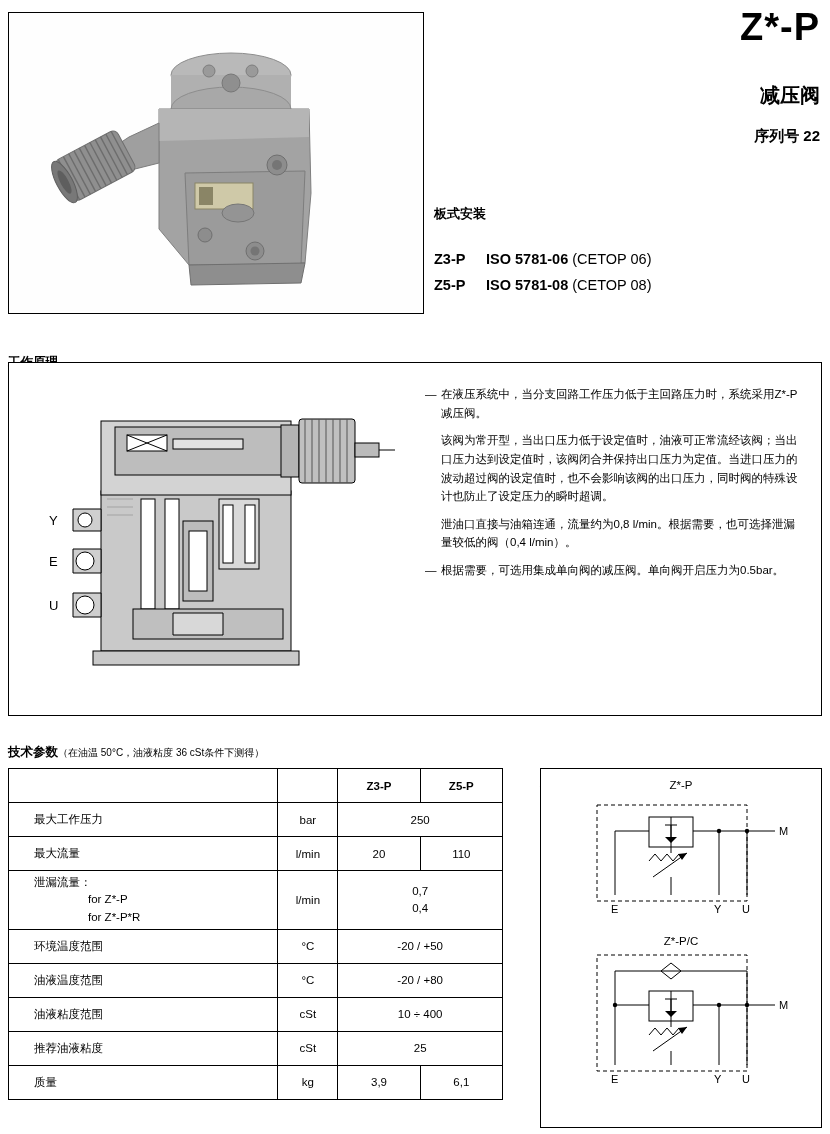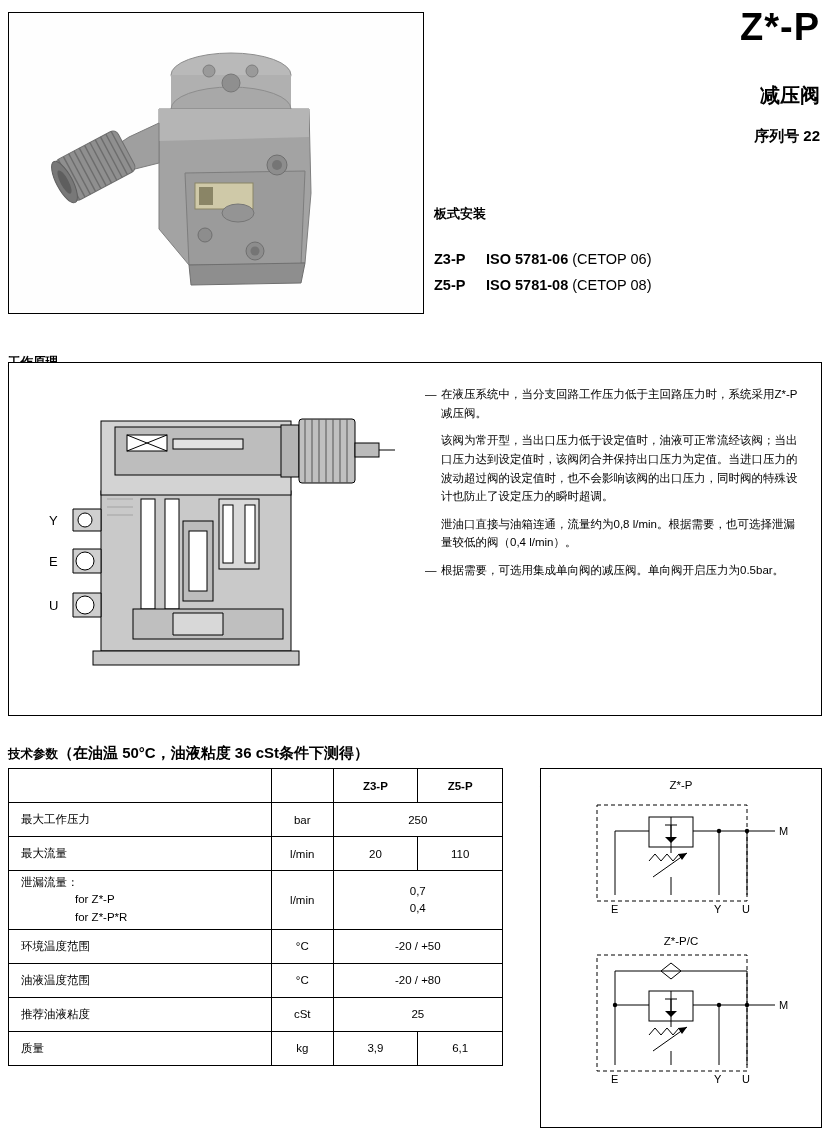--- a/index.html
+++ b/index.html
@@ -22,21 +22,21 @@
   .title-block{position:absolute;right:10px;top:8px;width:380px;text-align:right;}
   .big-title{font-size:38px;font-weight:bold;letter-spacing:1px;line-height:1;}
   .sub-title{font-size:20px;font-weight:bold;margin-top:36px;}
   .serial{font-size:15px;font-weight:bold;margin-top:18px;}
 
   .mount-block{position:absolute;left:434px;top:205px;width:380px;}
   .mount-title{font-size:13px;font-weight:bold;margin-bottom:28px;}
   .iso-line{font-size:14.5px;margin-bottom:10px;}
   .iso-code{display:inline-block;width:52px;font-weight:bold;}
   .iso-std{font-weight:bold;}
-  .sec-note{font-weight:bold;font-size:15px;}
+  .sec-note{font-weight:normal;font-size:10px;}
 
   
   .principle-box{
     position:absolute;left:8px;top:362px;width:812px;height:352px;
     border:1px solid #000;background:#fff;
   }
   .principle-text{
     position:absolute;left:416px;top:22px;width:376px;
     font-size:11.5px;line-height:1.62;color:#000;
   }
@@ -45,21 +45,21 @@
   .dash-item .dash{position:absolute;left:0;top:0;}
   .indent{padding-left:16px;}
 
   
   .tech-wrap{position:absolute;left:8px;top:768px;width:495px;}
   table.tech{border-collapse:collapse;width:495px;font-size:11.5px;}
   table.tech td,table.tech th{
     border:1px solid #000;padding:0;height:33px;
     text-align:center;vertical-align:middle;font-weight:normal;
   }
-  table.tech td.lbl{text-align:left;padding-left:12px;width:226px;}
+  table.tech td.lbl{text-align:left;padding-left:25px;width:226px;}
   table.tech td.unit{width:55px;}
   table.tech td.v{width:76px;}
   table.tech th{font-weight:bold;height:28px;}
   .leak-rows{display:flex;flex-direction:column;line-height:1.45;}
   .leak-lbl{display:flex;flex-direction:column;line-height:1.5;padding:3px 0;}
   .leak-lbl span{display:block;}
   .leak-indent{padding-left:54px;}
 
   
   .symbol-box{
@@ -254,20 +254,25 @@
       </tr>
       <tr>
         <td class="lbl">环境温度范围</td>
         <td class="unit">°C</td>
         <td colspan="2">-20 / +50</td>
       </tr>
       <tr>
         <td class="lbl">油液温度范围</td>
         <td class="unit">°C</td>
         <td colspan="2">-20 / +80</td>
+      </tr>
+      <tr>
+        <td class="lbl">油液粘度范围</td>
+        <td class="unit">cSt</td>
+        <td colspan="2">10 ÷ 400</td>
       </tr>
       <tr>
         <td class="lbl">推荐油液粘度</td>
         <td class="unit">cSt</td>
         <td colspan="2">25</td>
       </tr>
       <tr>
         <td class="lbl">质量</td>
         <td class="unit">kg</td>
         <td class="v">3,9</td>

